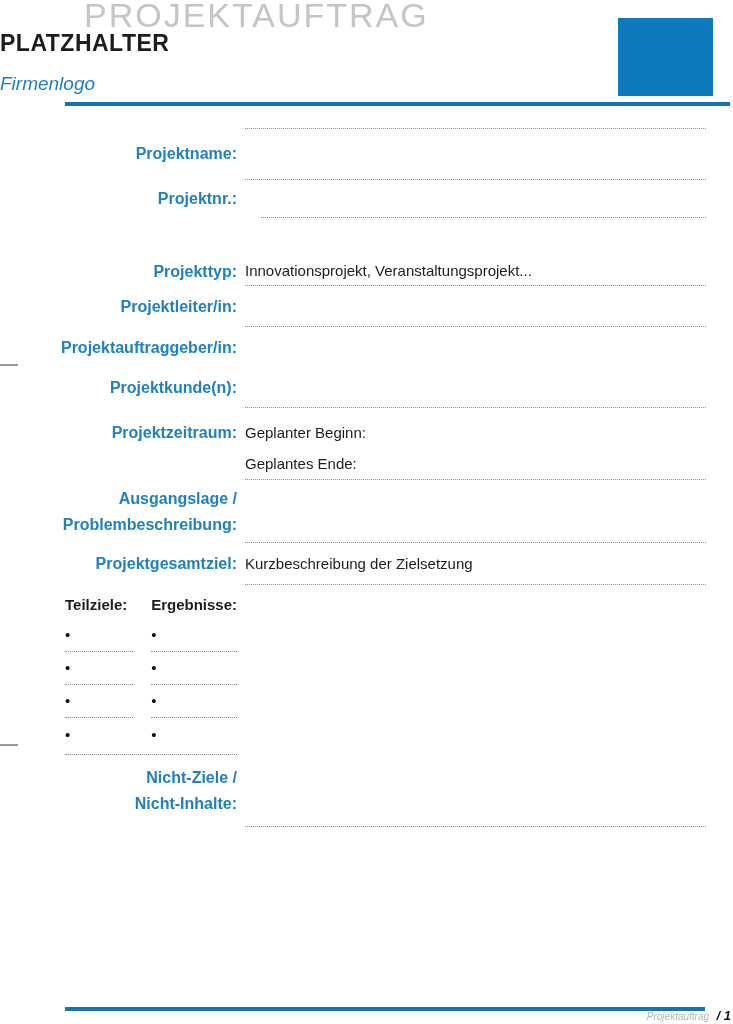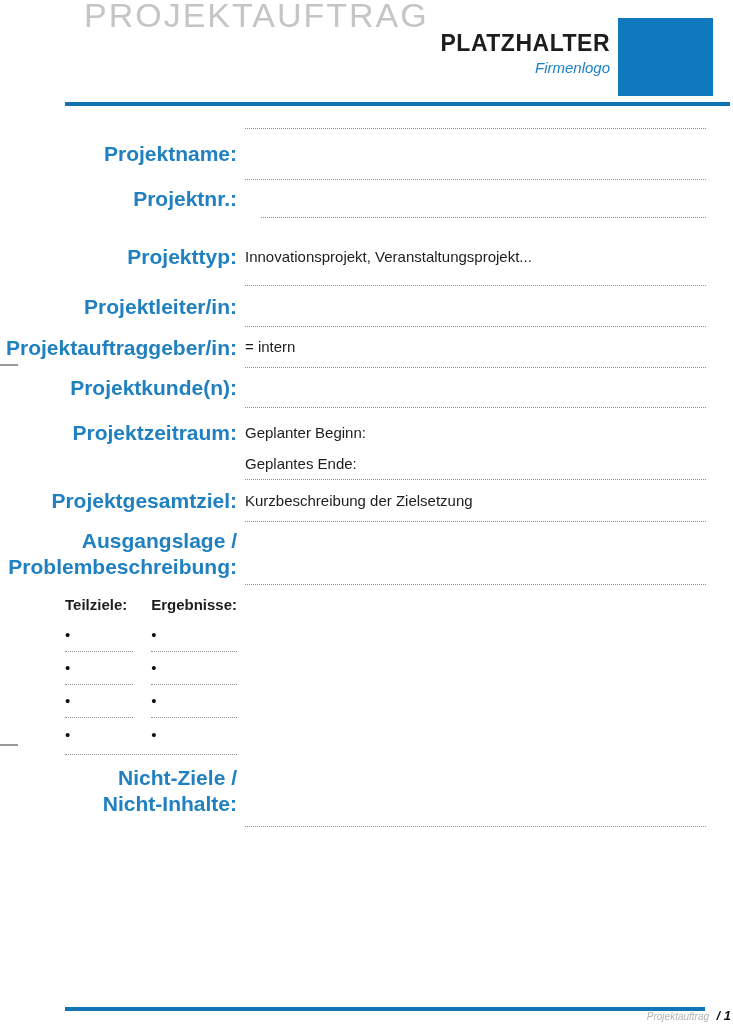--- a/index.html
+++ b/index.html
@@ -7,51 +7,51 @@
   body { font-family:"Liberation Sans", sans-serif; }
 
   .page { position:relative; width:733px; height:1024px; background:#ffffff; overflow:hidden; }
 
   
   .doc-title {
     position:absolute; left:84px; top:-4px;
     font-size:34px; letter-spacing:2px; color:#c5c5c5; font-weight:400;
     white-space:nowrap;
   }
-  .logo-text { position:absolute; top:30px; left:0; right:123px; text-align:right; }
+  .logo-text { position:absolute; top:30px; left:0; right:123px; text-align:left; }
   .logo-name { font-size:23px; font-weight:600; color:#1d1d1d; letter-spacing:0.5px; }
-  .logo-sub  { font-size:15px; font-style:italic; color:#1b7fc4; margin-top:2px; }
+  .logo-sub  { font-size:19px; font-style:italic; color:#1b7fc4; margin-top:16px; }
   .logo-square { position:absolute; left:618px; top:18px; width:95px; height:78px; background:#0e79bd; }
   .header-rule { position:absolute; left:65px; top:102px; width:665px; height:4px; background:#1174b4; }
 
   
   .fold-mark { position:absolute; left:0; width:18px; height:2px; background:#9a9a9a; }
   .fold-1 { top:364px; }
   .fold-2 { top:744px; }
 
   
   .form { position:absolute; left:65px; top:128px; width:641px; }
   .row { display:grid; grid-template-columns:172px 1fr; column-gap:8px; }
   .lbl {
-    color:#2080c0; font-weight:700; font-size:21px; text-align:right;
+    color:#2080c0; font-weight:700; font-size:16px; text-align:right;
     display:flex; flex-direction:column; justify-content:center; align-items:flex-end;
     line-height:26px;
   }
   .fld {
     border-bottom:1px dotted #8f8f8f;
     color:#1d1d1d; font-size:15px;
     display:flex; flex-direction:column; justify-content:center;
     line-height:28px;
   }
   .fld.top-line { border-top:1px dotted #8f8f8f; }
 
   .r1  { height:52px; }
   .r2  { height:38px;gap:24px; }
   .r3  { height:68px; }
-  .r3 .lbl, .r3 .fld { justify-content:center; padding-top:10px; line-height:28px; }
+  .r3 .lbl, .r3 .fld { justify-content:flex-end; padding-top:10px; line-height:28px; }
   .r4  { height:41px; }
   .r5  { height:41px; }
   .r6  { height:40px; }
   .r7  { height:72px; }
   .r7 .lbl, .r7 .fld { justify-content:flex-start; padding-top:9px; line-height:31px; }
   .r8  { height:63px; }
   .r9  { height:42px; }
   .r10 { height:170px; }
   .r10 .lbl { justify-content:flex-start; padding-top:7px; line-height:27px; }
   .r10 .fld { justify-content:flex-start; }
@@ -124,23 +124,20 @@
         </div>
       <div class="fld">
           <span></span>
         </div>
     </div>
 
     <div class="row r5">
       <div class="lbl">
           <span>Projektauftraggeber/in:</span>
         </div>
-      <div class="fld">
-          <span>= intern</span>
-        </div>
     </div>
 
     <div class="row r6">
       <div class="lbl">
           <span>Projektkunde(n):</span>
         </div>
       <div class="fld">
           <span></span>
         </div>
     </div>
@@ -148,36 +145,36 @@
     <div class="row r7">
       <div class="lbl">
           <span>Projektzeitraum:</span>
         </div>
       <div class="fld">
         <span>Geplanter Beginn:</span>
         <span>Geplantes Ende:</span>
       </div>
     </div>
 
-    <div class="row r9">
-      <div class="lbl">
-          <span>Projektgesamtziel:</span>
-        </div>
-      <div class="fld">
-          <span>Kurzbeschreibung der Zielsetzung</span>
-        </div>
-    </div>
-
     <div class="row r8">
       <div class="lbl">
         <span>Ausgangslage /</span>
         <span>Problembeschreibung:</span>
       </div>
       <div class="fld">
           <span></span>
+        </div>
+    </div>
+
+    <div class="row r9">
+      <div class="lbl">
+          <span>Projektgesamtziel:</span>
+        </div>
+      <div class="fld">
+          <span>Kurzbeschreibung der Zielsetzung</span>
         </div>
     </div>
 
     <div class="row r10">
       <div class="fld">
         <div class="cols">
           <div class="col1">
             <div class="col-h">Teilziele:</div>
             <div class="bullet-row bb">
                 <span>•</span>

